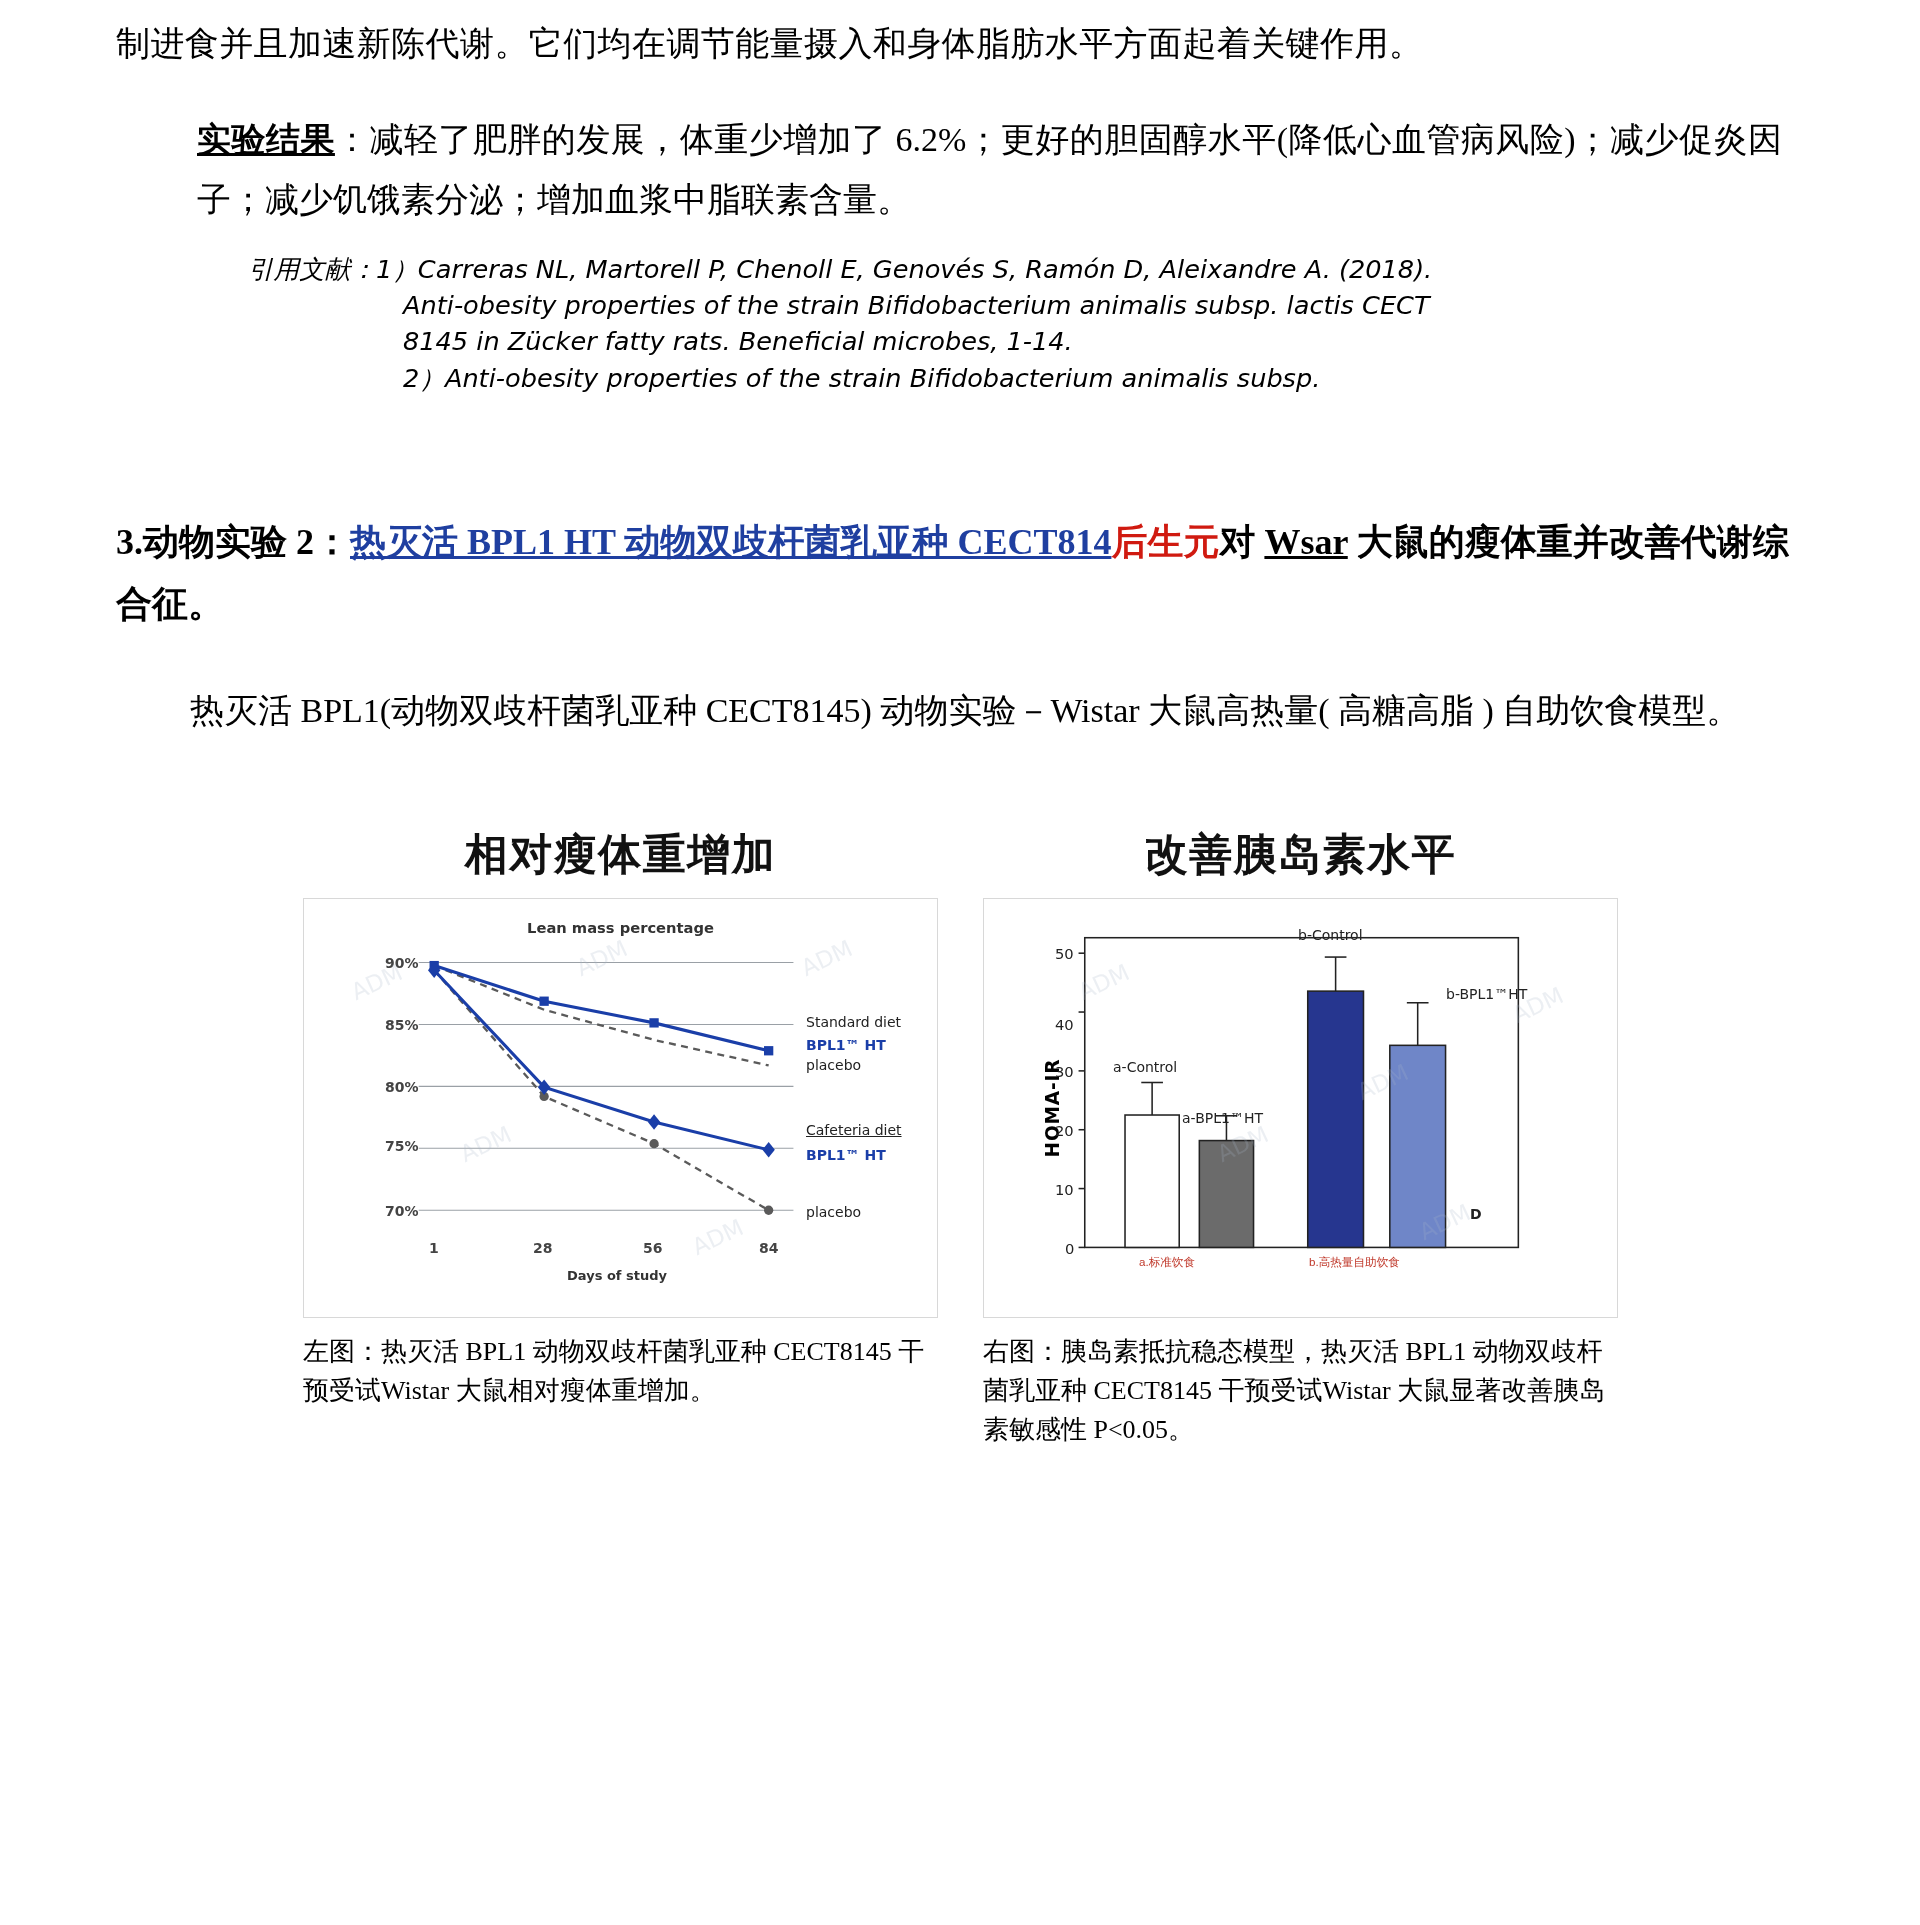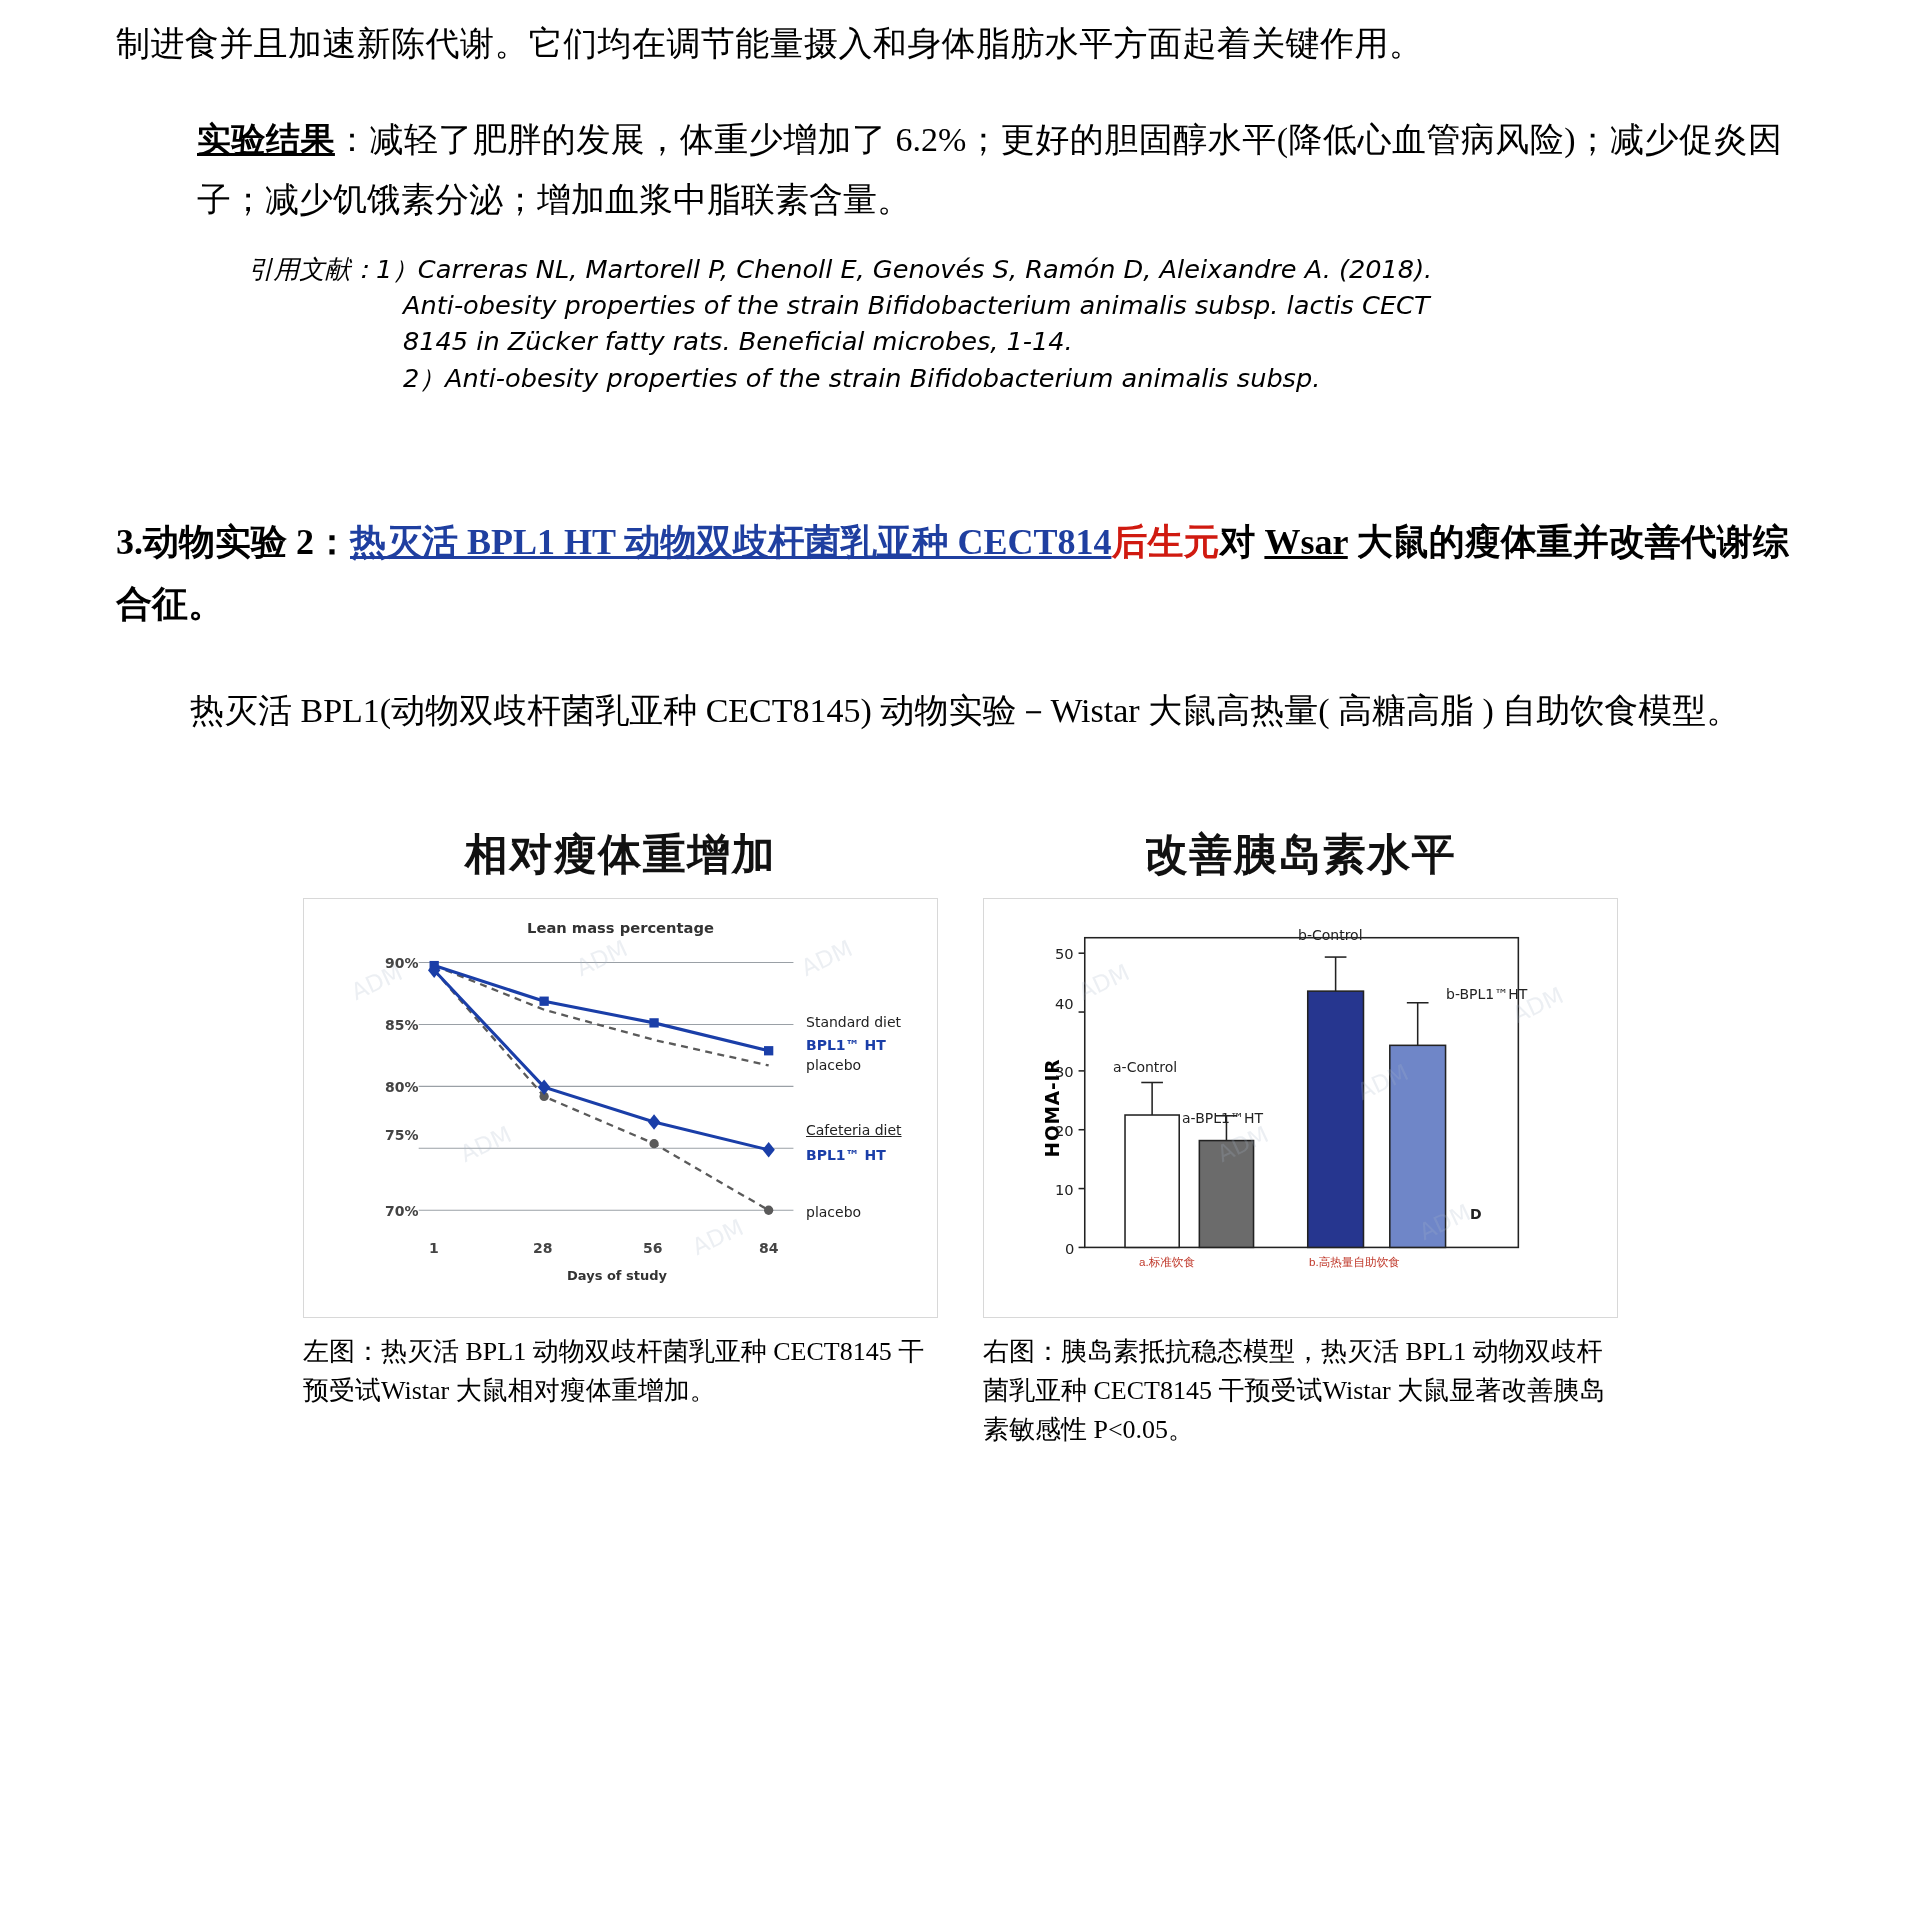--- a/index.html
+++ b/index.html
@@ -245,21 +245,21 @@
           <polyline points="168,92 310,243 452,288 600,324" fill="none" stroke="#1a3ea8" stroke-width="4"></polyline>
           <polygon points="168,82 176,92 168,102 160,92" fill="#1a3ea8"></polygon>
           <polygon points="310,233 318,243 310,253 302,243" fill="#1a3ea8"></polygon>
           <polygon points="452,278 460,288 452,298 444,288" fill="#1a3ea8"></polygon>
           <polygon points="600,314 608,324 600,334 592,324" fill="#1a3ea8"></polygon>
         </svg>
 
         <div class="lc-tick" style="left:81px; top:56px;">90%</div>
         <div class="lc-tick" style="left:81px; top:118px;">85%</div>
         <div class="lc-tick" style="left:81px; top:180px;">80%</div>
-        <div class="lc-tick" style="left:81px; top:228px;">75%</div>
+        <div class="lc-tick" style="left:81px; top:239px;">75%</div>
         <div class="lc-tick" style="left:81px; top:304px;">70%</div>
 
         <div class="lc-tick" style="left:125px; top:341px;">1</div>
         <div class="lc-tick" style="left:229px; top:341px;">28</div>
         <div class="lc-tick" style="left:339px; top:341px;">56</div>
         <div class="lc-tick" style="left:455px; top:341px;">84</div>
 
         <div class="lc-axis-label" style="left:263px; top:369px;">Days of study</div>
 
         <div class="lc-legend" style="left:502px; top:115px; ">Standard diet</div>
@@ -306,21 +306,21 @@
           <rect x="418" y="119" width="72" height="331" fill="#26368f" stroke="#222" stroke-width="2"></rect>
           <line x1="454" y1="119" x2="454" y2="75" stroke="#222" stroke-width="2"></line>
           <line x1="440" y1="75" x2="468" y2="75" stroke="#222" stroke-width="2"></line>
 
           <rect x="524" y="189" width="72" height="261" fill="#6f86c8" stroke="#222" stroke-width="2"></rect>
           <line x1="560" y1="189" x2="560" y2="134" stroke="#222" stroke-width="2"></line>
           <line x1="546" y1="134" x2="574" y2="134" stroke="#222" stroke-width="2"></line>
         </svg>
 
         <div class="rc-tick" style="left:71px; top:46px;">50</div>
-        <div class="rc-tick" style="left:71px; top:96px;">40</div>
+        <div class="rc-tick" style="left:71px; top:117px;">40</div>
         <div class="rc-tick" style="left:71px; top:164px;">30</div>
         <div class="rc-tick" style="left:71px; top:223px;">20</div>
         <div class="rc-tick" style="left:71px; top:282px;">10</div>
         <div class="rc-tick" style="left:81px; top:341px;">0</div>
 
         <div class="rc-ann" style="left:129px; top:160px;">a-Control</div>
         <div class="rc-ann" style="left:198px; top:211px;">a-BPL1™HT</div>
         <div class="rc-ann" style="left:314px; top:28px;">b-Control</div>
         <div class="rc-ann" style="left:462px; top:87px;">b-BPL1™HT</div>
 

